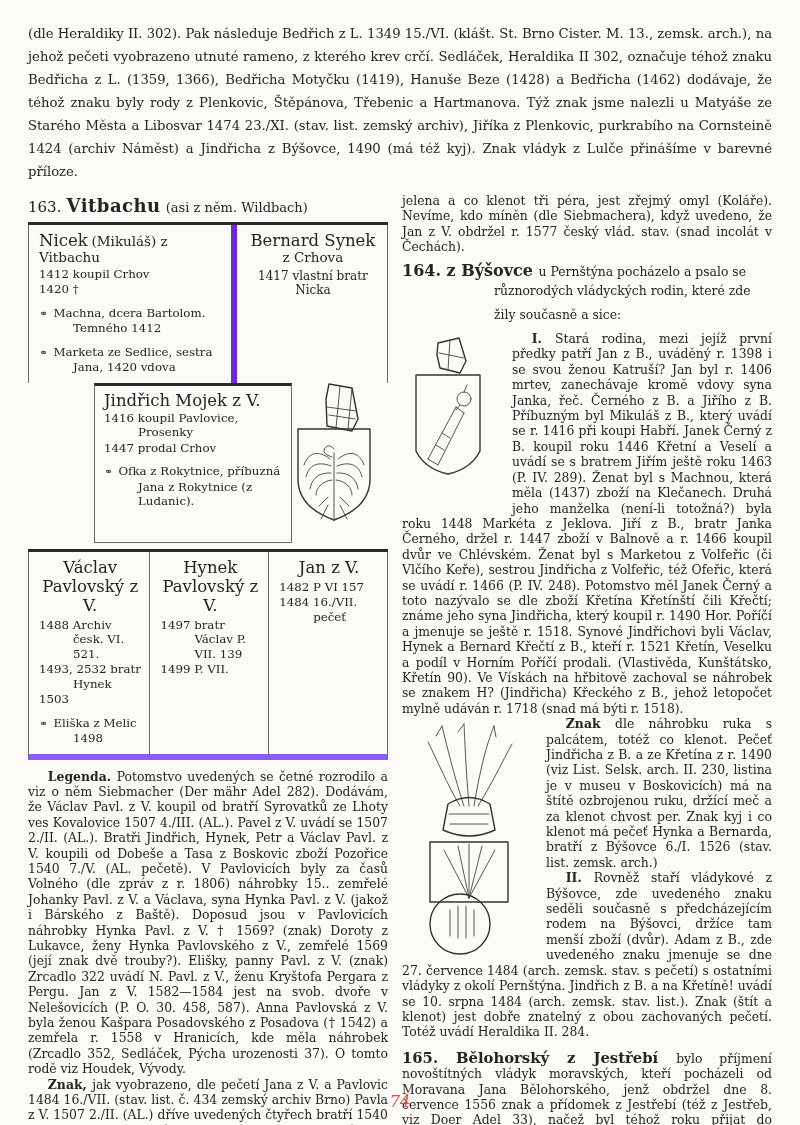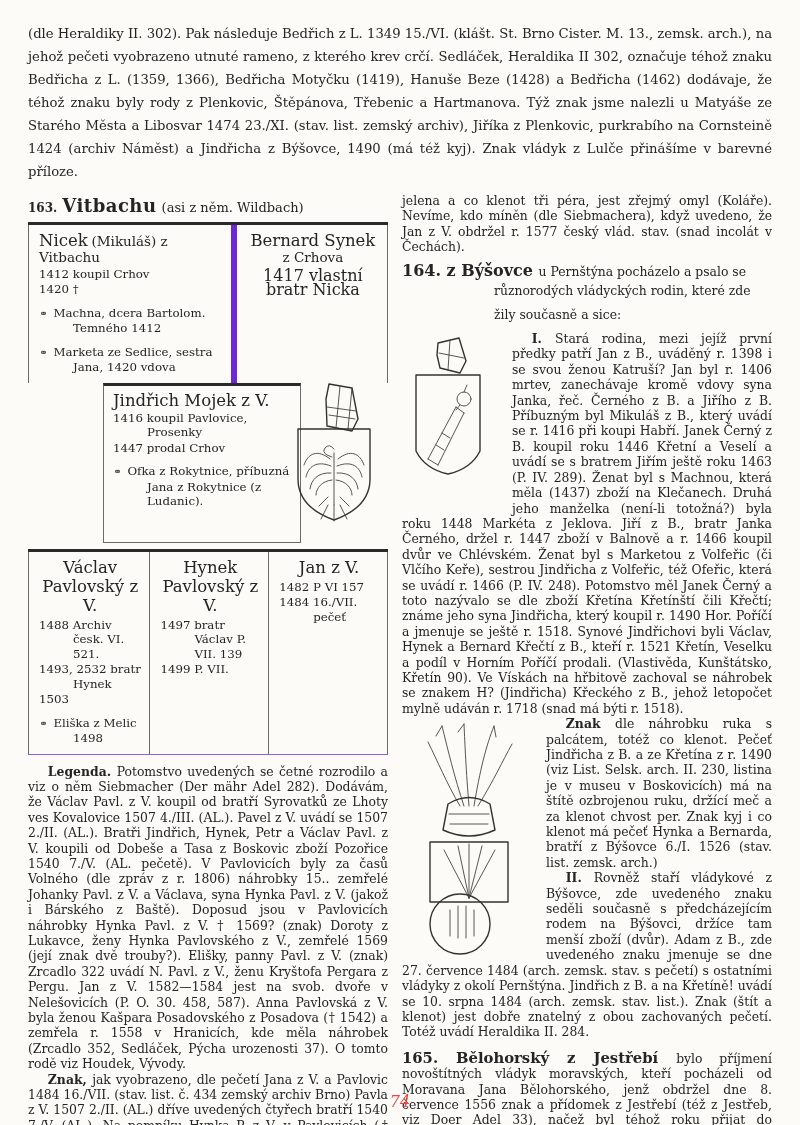--- a/index.html
+++ b/index.html
@@ -23,44 +23,44 @@
     margin-bottom:10px;
   }
   .columns{display:flex;gap:14px;align-items:flex-start;}
   .col-left{width:360px;flex:0 0 360px;}
   .col-right{width:370px;flex:1;}
   .body-p{font-size:12.4px;line-height:15.4px;text-align:justify;}
   .indent{text-indent:1.6em;}
   .lead{font-weight:bold;}
   
   .sec-heading{margin:2px 0 6px 0;font-weight:normal;}
-  .sec-num{font-weight:bold;font-size:12px;}
+  .sec-num{font-weight:normal;font-size:15px;}
   .sec-name{font-weight:bold;font-size:18px;letter-spacing:.5px;}
   .sec-note{font-size:13px;}
   
   .tree{border-top:3px solid #2a2a2a;margin-bottom:9px;font-size:11.8px;line-height:14.5px;}
   .row1{display:flex;}
   .cell{box-sizing:border-box;padding:6px 8px 8px 10px;}
   .c-nicek{width:58%;border-left:1px solid #6a6a66;border-right:6px solid #6d28d9;}
   .c-bernard{width:42%;border-right:1px solid #6a6a66;text-align:center;}
   .t-big{font-size:16.5px;line-height:19px;}
   .t-mid{font-size:13.5px;}
-  .t-small{font-size:16px;}
+  .t-small{font-size:12px;}
   .yline{padding-left:34px;text-indent:-34px;margin-top:1px;}
   .marriage{padding-left:34px;text-indent:-34px;margin-top:9px;}
   .msym{font-family:"DejaVu Sans",sans-serif;font-size:10px;letter-spacing:1px;margin-right:5px;color:#333;}
   .row2{position:relative;height:166px;}
   .box-mojek{
-    box-sizing:border-box;position:absolute;left:75px;top:0;width:198px;
+    box-sizing:border-box;position:absolute;left:66px;top:0;width:198px;
     border:1px solid #6a6a66;border-top:3px solid #2a2a2a;
     padding:5px 8px 16px 9px;height:160px;
   }
   .crest-eagle{position:absolute;right:2px;top:-4px;}
   .row3{display:flex;border-top:3px solid #2a2a2a;}
-  .row3 .cell{border-right:1px solid #6a6a66;border-bottom:1px solid #8b5cf6;min-height:138px;}
+  .row3 .cell{border-right:1px solid #6a6a66;border-bottom:6px solid #8b5cf6;min-height:138px;}
   .c-vaclav{width:34%;border-left:1px solid #6a6a66;}
   .c-hynek{width:33%;}
   .c-jan{width:33%;}
   .cell-title{text-align:center;margin-bottom:3px;}
   
   .sec164-head{font-size:12.4px;line-height:15.4px;margin-top:8px;text-align:justify;}
   .sec164-lead{font-weight:bold;font-size:16px;}
   .sec164-sub{font-size:12.4px;line-height:24px;margin-left:92px;margin-bottom:4px;}
   .sec165{margin-top:10px;}
   .sec165 .lead{font-size:14.8px;}

